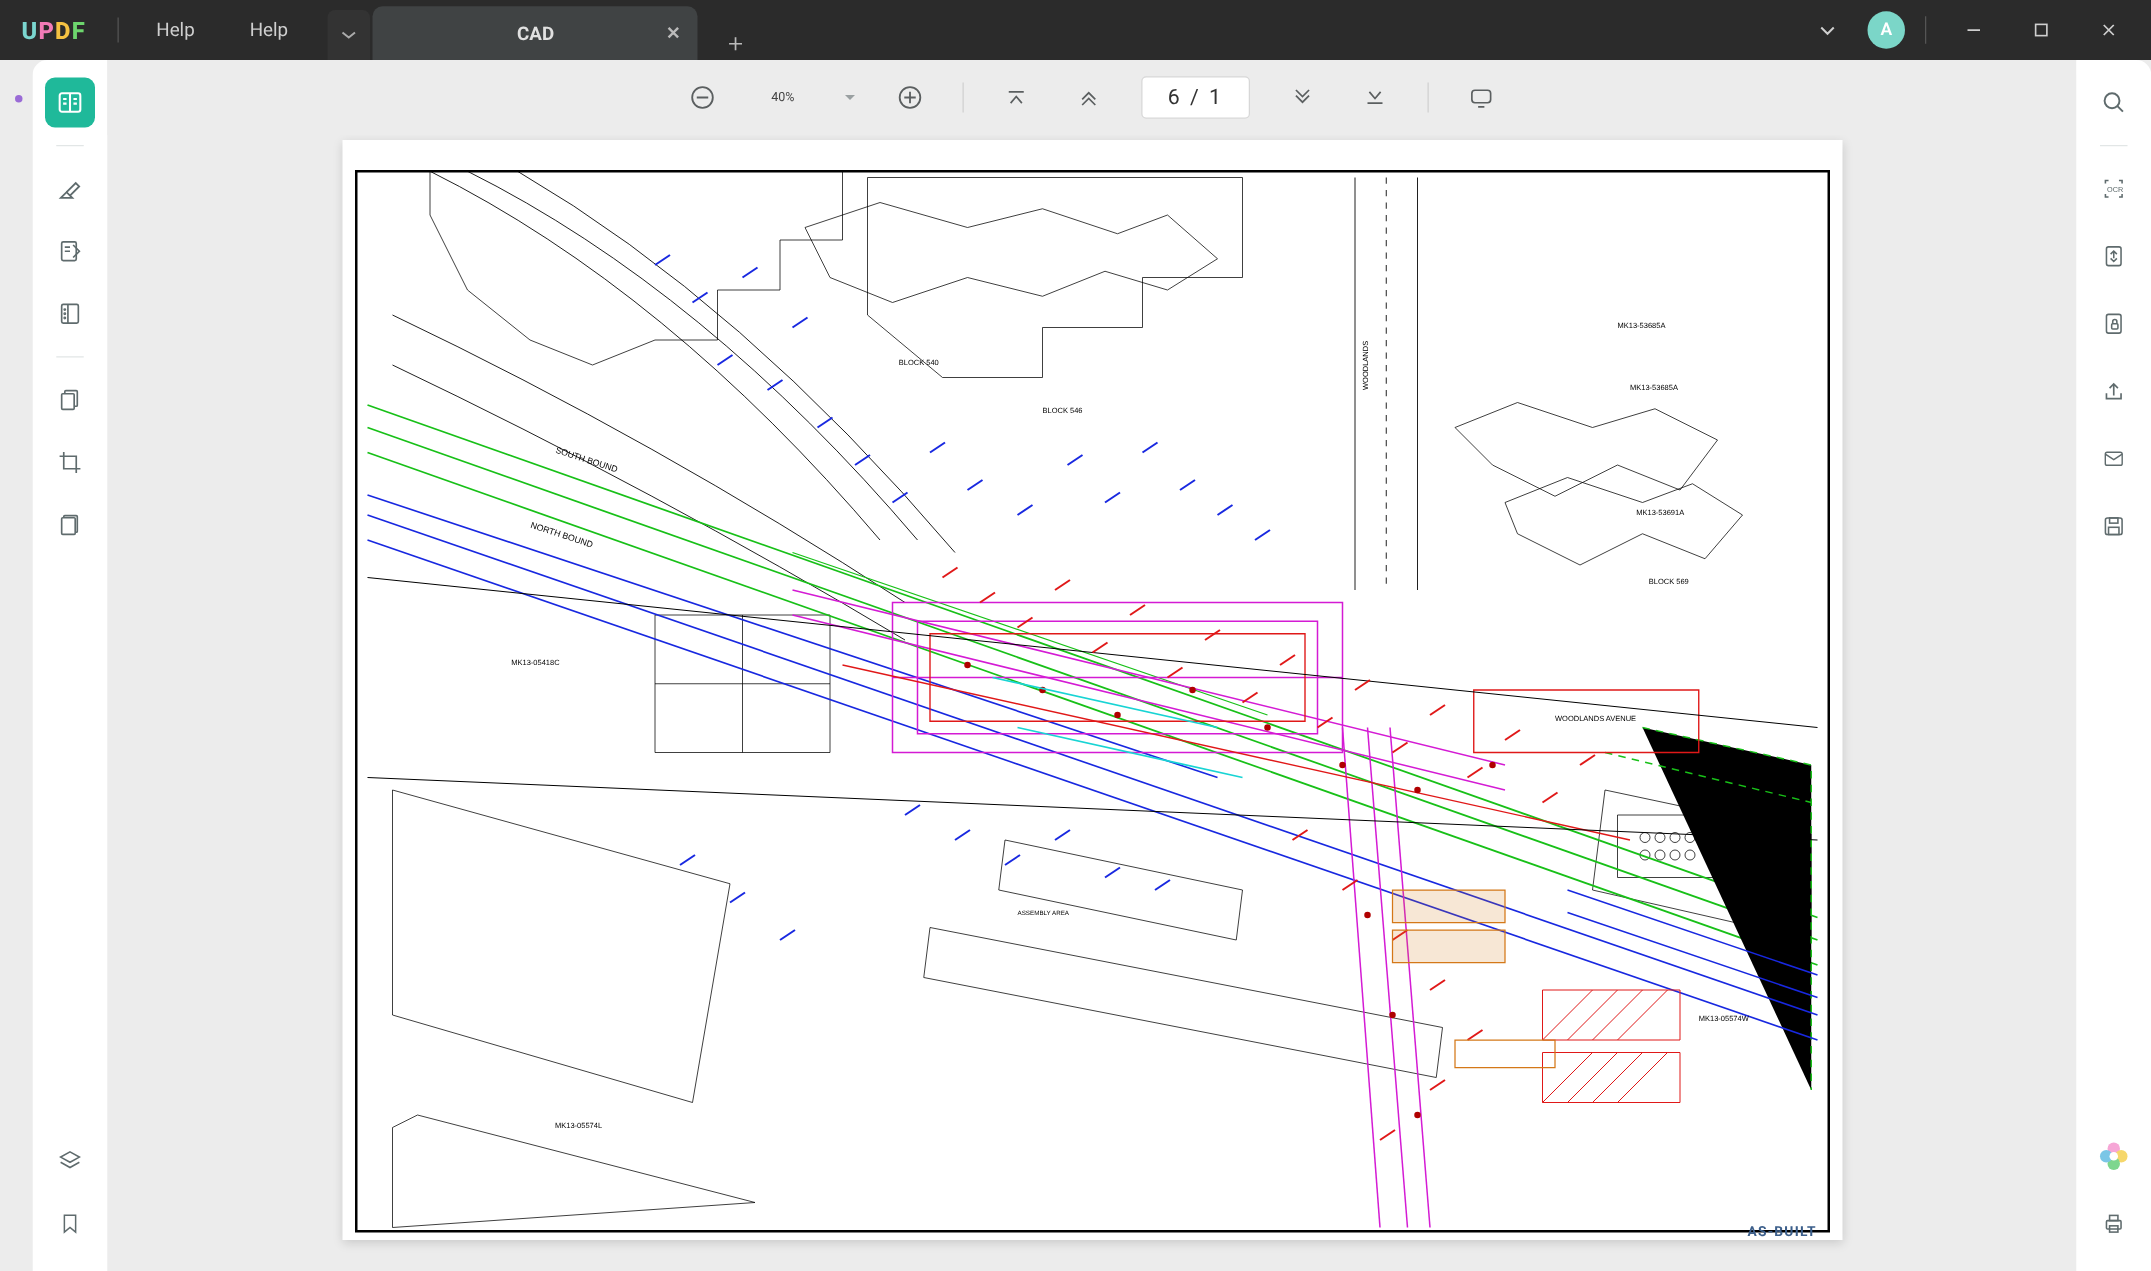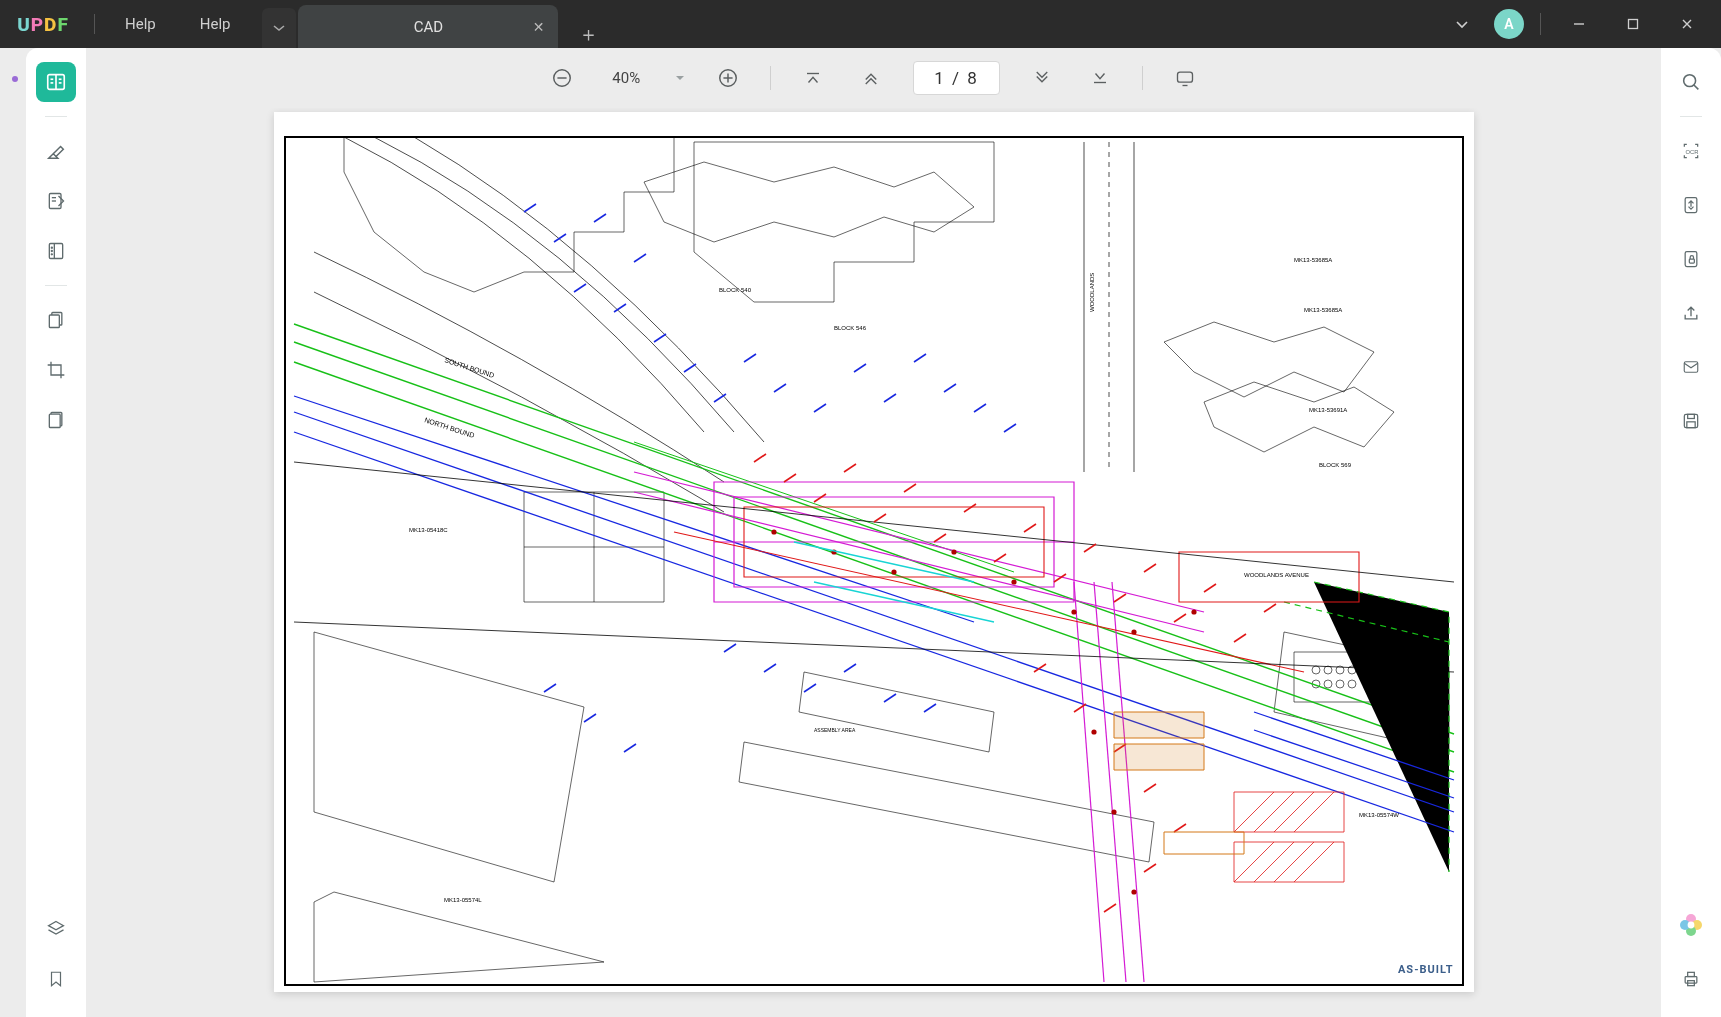--- a/index.html
+++ b/index.html
@@ -70,20 +70,21 @@
     min-width: 260px;
     background: #404344;
     border-radius: 8px 8px 0 0;
     display: flex;
     align-items: center;
     justify-content: center;
     position: relative;
     color: #e0e0e0;
     font-size: 15px;
     gap: 60px;
+    font-weight: bold;
   }
   .tab-close {
     position: absolute;
     right: 14px;
     top: 50%;
     transform: translateY(-50%);
     color: #bbb;
     cursor: pointer;
     font-size: 14px;
   }
@@ -206,21 +207,21 @@
   .tt-btn {
     width: 32px;
     height: 32px;
     display: flex;
     align-items: center;
     justify-content: center;
     cursor: pointer;
     border-radius: 6px;
   }
   .zoom-label {
-    font-size: 15px;
+    font-size: 10px;
     color: #444;
     min-width: 44px;
     text-align: center;
   }
   .zoom-dd {
     color: #888;
     cursor: pointer;
   }
   .tt-sep {
     width: 1px;
@@ -265,21 +266,21 @@
     inset: 0;
     width: 100%;
     height: 100%;
   }
   .cad-svg line, .cad-svg path, .cad-svg polyline, .cad-svg rect, .cad-svg circle {
     vector-effect: non-scaling-stroke;
   }
   .corner-text {
     position: absolute;
     right: 20px;
-    bottom: 16px;
+    bottom: 0px;
     font-size: 11px;
     font-weight: 700;
     color: #3b5e8a;
     letter-spacing: 1px;
   }
 
   
   .right-toolbar {
     width: 60px;
     background: #fff;
@@ -475,21 +476,21 @@
             <path d="M6 18 L12 11 L18 18"></path>
           </svg>
       </div>
       <div class="tt-btn">
         <svg width="18" height="18" viewBox="0 0 24 24" fill="none" stroke="#5b5f60" stroke-width="1.8">
             <path d="M5 14 L12 7 L19 14"></path>
             <path d="M5 20 L12 13 L19 20"></path>
           </svg>
       </div>
 
-      <div class="page-box">1 / 8</div>
+      <div class="page-box">6 / 1</div>
 
       <div class="tt-btn">
         <svg width="18" height="18" viewBox="0 0 24 24" fill="none" stroke="#5b5f60" stroke-width="1.8">
             <path d="M5 4 L12 11 L19 4"></path>
             <path d="M5 10 L12 17 L19 10"></path>
           </svg>
       </div>
       <div class="tt-btn">
         <svg width="18" height="18" viewBox="0 0 24 24" fill="none" stroke="#5b5f60" stroke-width="1.8">
             <path d="M6 6 L12 13 L18 6"></path>

